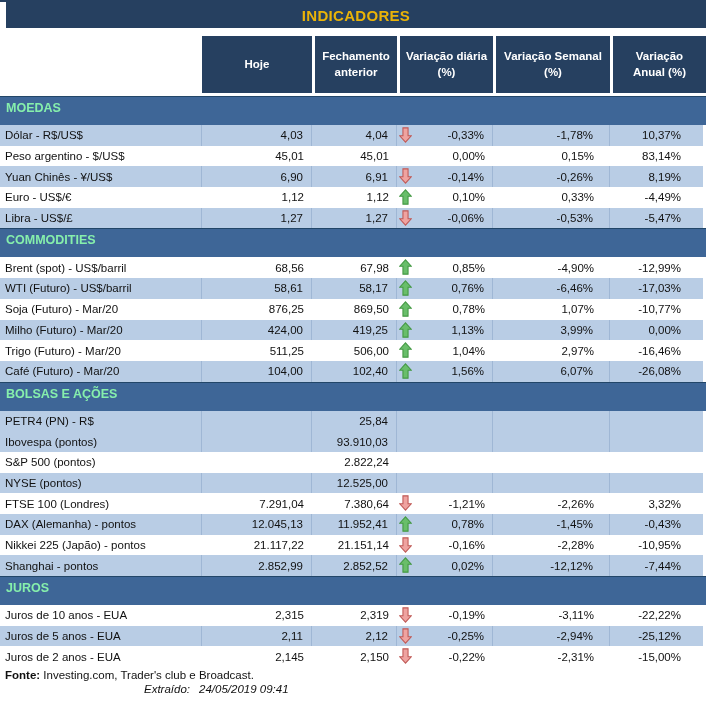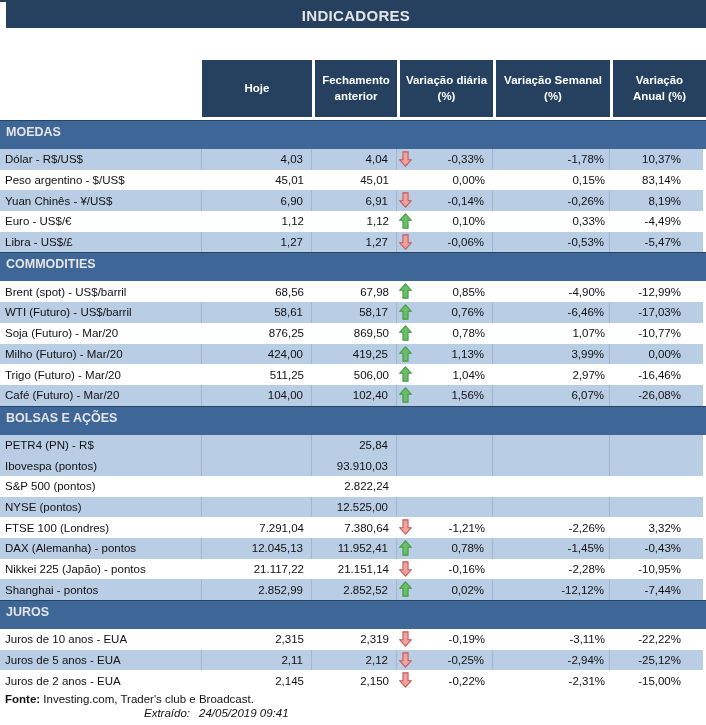--- a/index.html
+++ b/index.html
@@ -12,53 +12,53 @@
   *{box-sizing:border-box;margin:0;padding:0;}
   html,body{background:#fff;}
   body{
     width:706px;height:725px;overflow:hidden;
     font-family:"Liberation Sans","DejaVu Sans",sans-serif;
     color:var(--text);
   }
   .top-line{width:706px;height:2px;background:var(--navy);}
   .title-bar{
     margin-left:6px;width:700px;height:26px;background:var(--navy);
-    color:#e5e5e5;font-weight:bold;font-size:15px;letter-spacing:.3px;
+    color:#eab308;font-weight:bold;font-size:15px;letter-spacing:.3px;
     display:flex;align-items:center;justify-content:center;
   }
   .header-row{
-    margin-top:32px;width:706px;height:57px;
+    margin-top:8px;width:706px;height:57px;
     display:grid;grid-template-columns:202px 110px 85px 96px 117px 96px;
   }
   .hcell{
     background:var(--navy);color:#fff;font-weight:bold;font-size:11.5px;line-height:1.35;
     display:flex;flex-direction:column;align-items:center;justify-content:center;text-align:center;
   }
   .hcell span{display:block;}
   .hcell.sep{border-left:3px solid #fff;}
   .hspacer{background:transparent;}
   .gap3{height:3px;}
   .section-bar{
     width:706px;height:29px;background:var(--section-blue);
     border-top:1px solid #224668;
-    color:#e5e5e5;font-weight:bold;font-size:12.5px;
+    color:#86efac;font-weight:bold;font-size:12.5px;
     padding:4px 0 0 6px;
   }
   .row{
     width:703px;height:20.7px;
     display:grid;grid-template-columns:202px 110px 85px 96px 117px 93px;
     font-size:11.5px;
   }
   .row>div{display:flex;align-items:center;overflow:hidden;white-space:nowrap;}
   .row.stripe{background:var(--stripe);}
   .row.stripe>div{border-right:1px solid var(--stripe-border);}
   .row.stripe>div.c6{border-right:none;}
   .c1{padding-left:5px;justify-content:flex-start;text-align:right;}
   .c2,.c3,.c5{padding-right:8px;justify-content:flex-end;}
-  .c5{padding-right:5px;}
+  .c5{padding-right:16px;}
   .c6{padding-right:22px;justify-content:flex-end;}
   .c4{position:relative;padding-right:8px;justify-content:flex-end;}
   .arrow{position:absolute;left:2px;top:2px;width:13px;height:16px;}
   .arrow svg{display:none;width:13px;height:16px;}
   .arrow.up svg.up{display:block;}
   .arrow.down svg.down{display:block;}
   .footer{margin-top:1px;font-size:11.5px;line-height:14px;}
   .footer .b{font-weight:bold;}
   .footer span{white-space:pre;margin-top:23px;}
   .footer-line1{padding-left:5px;}

